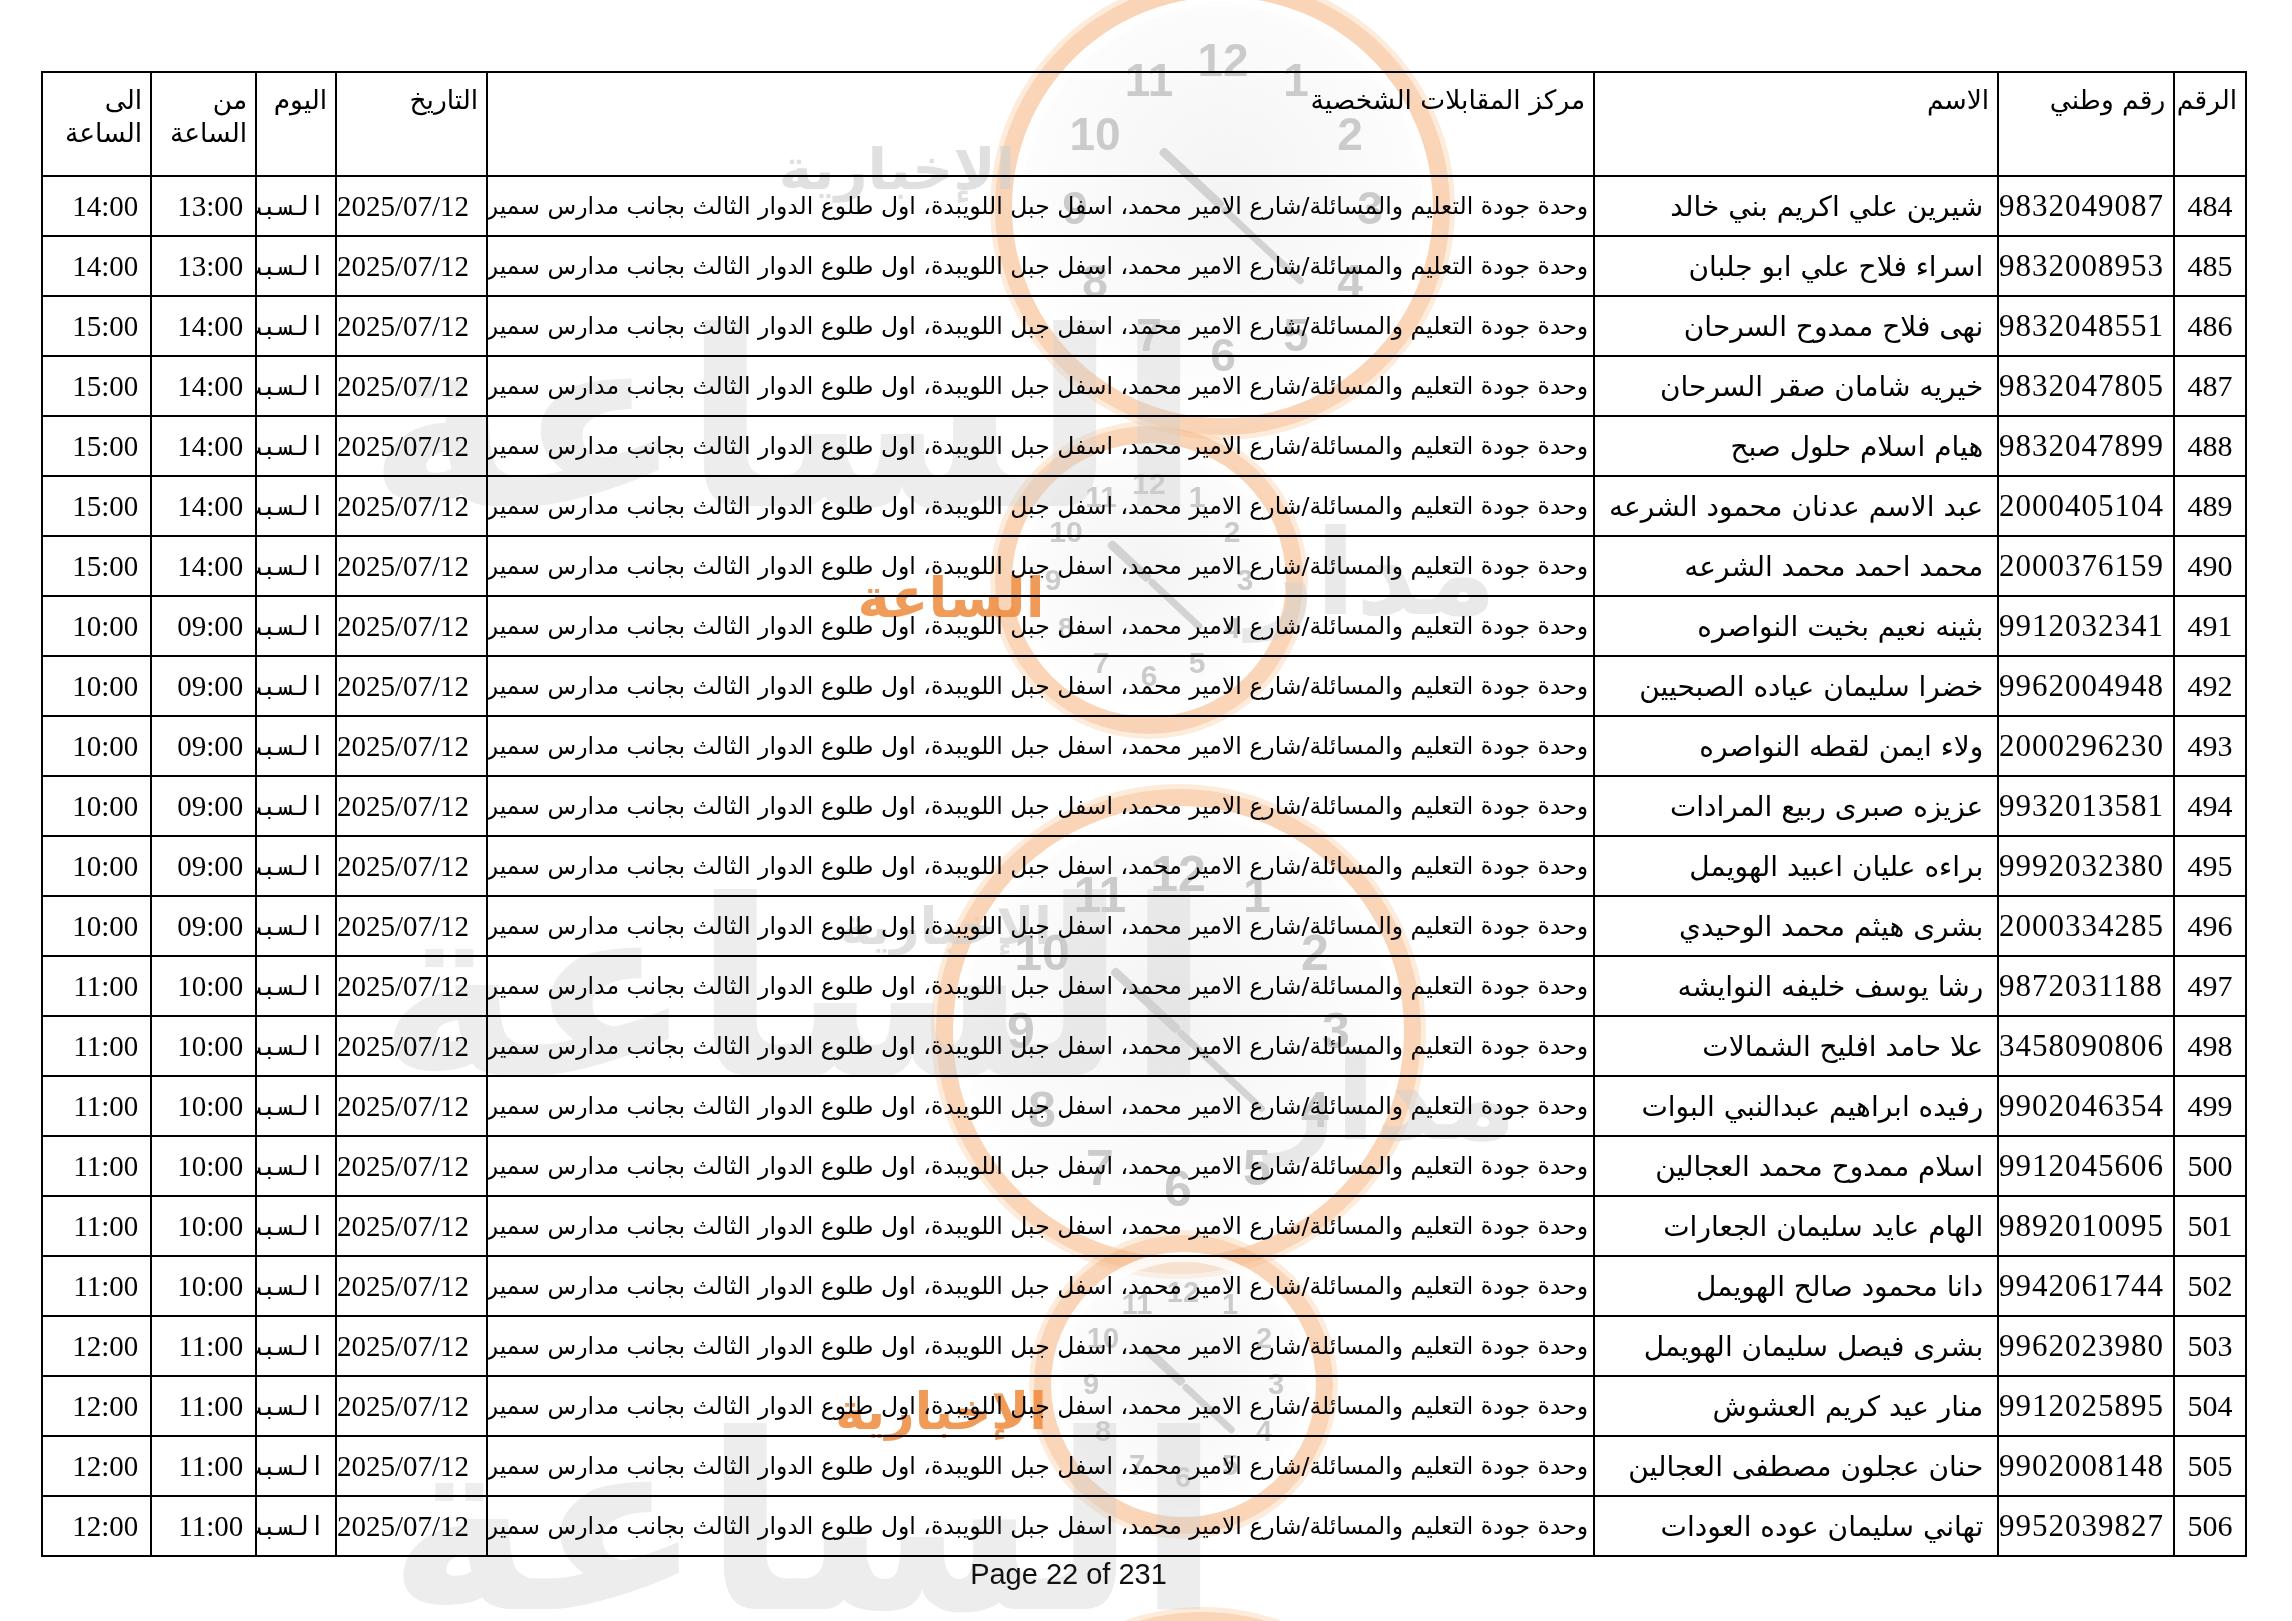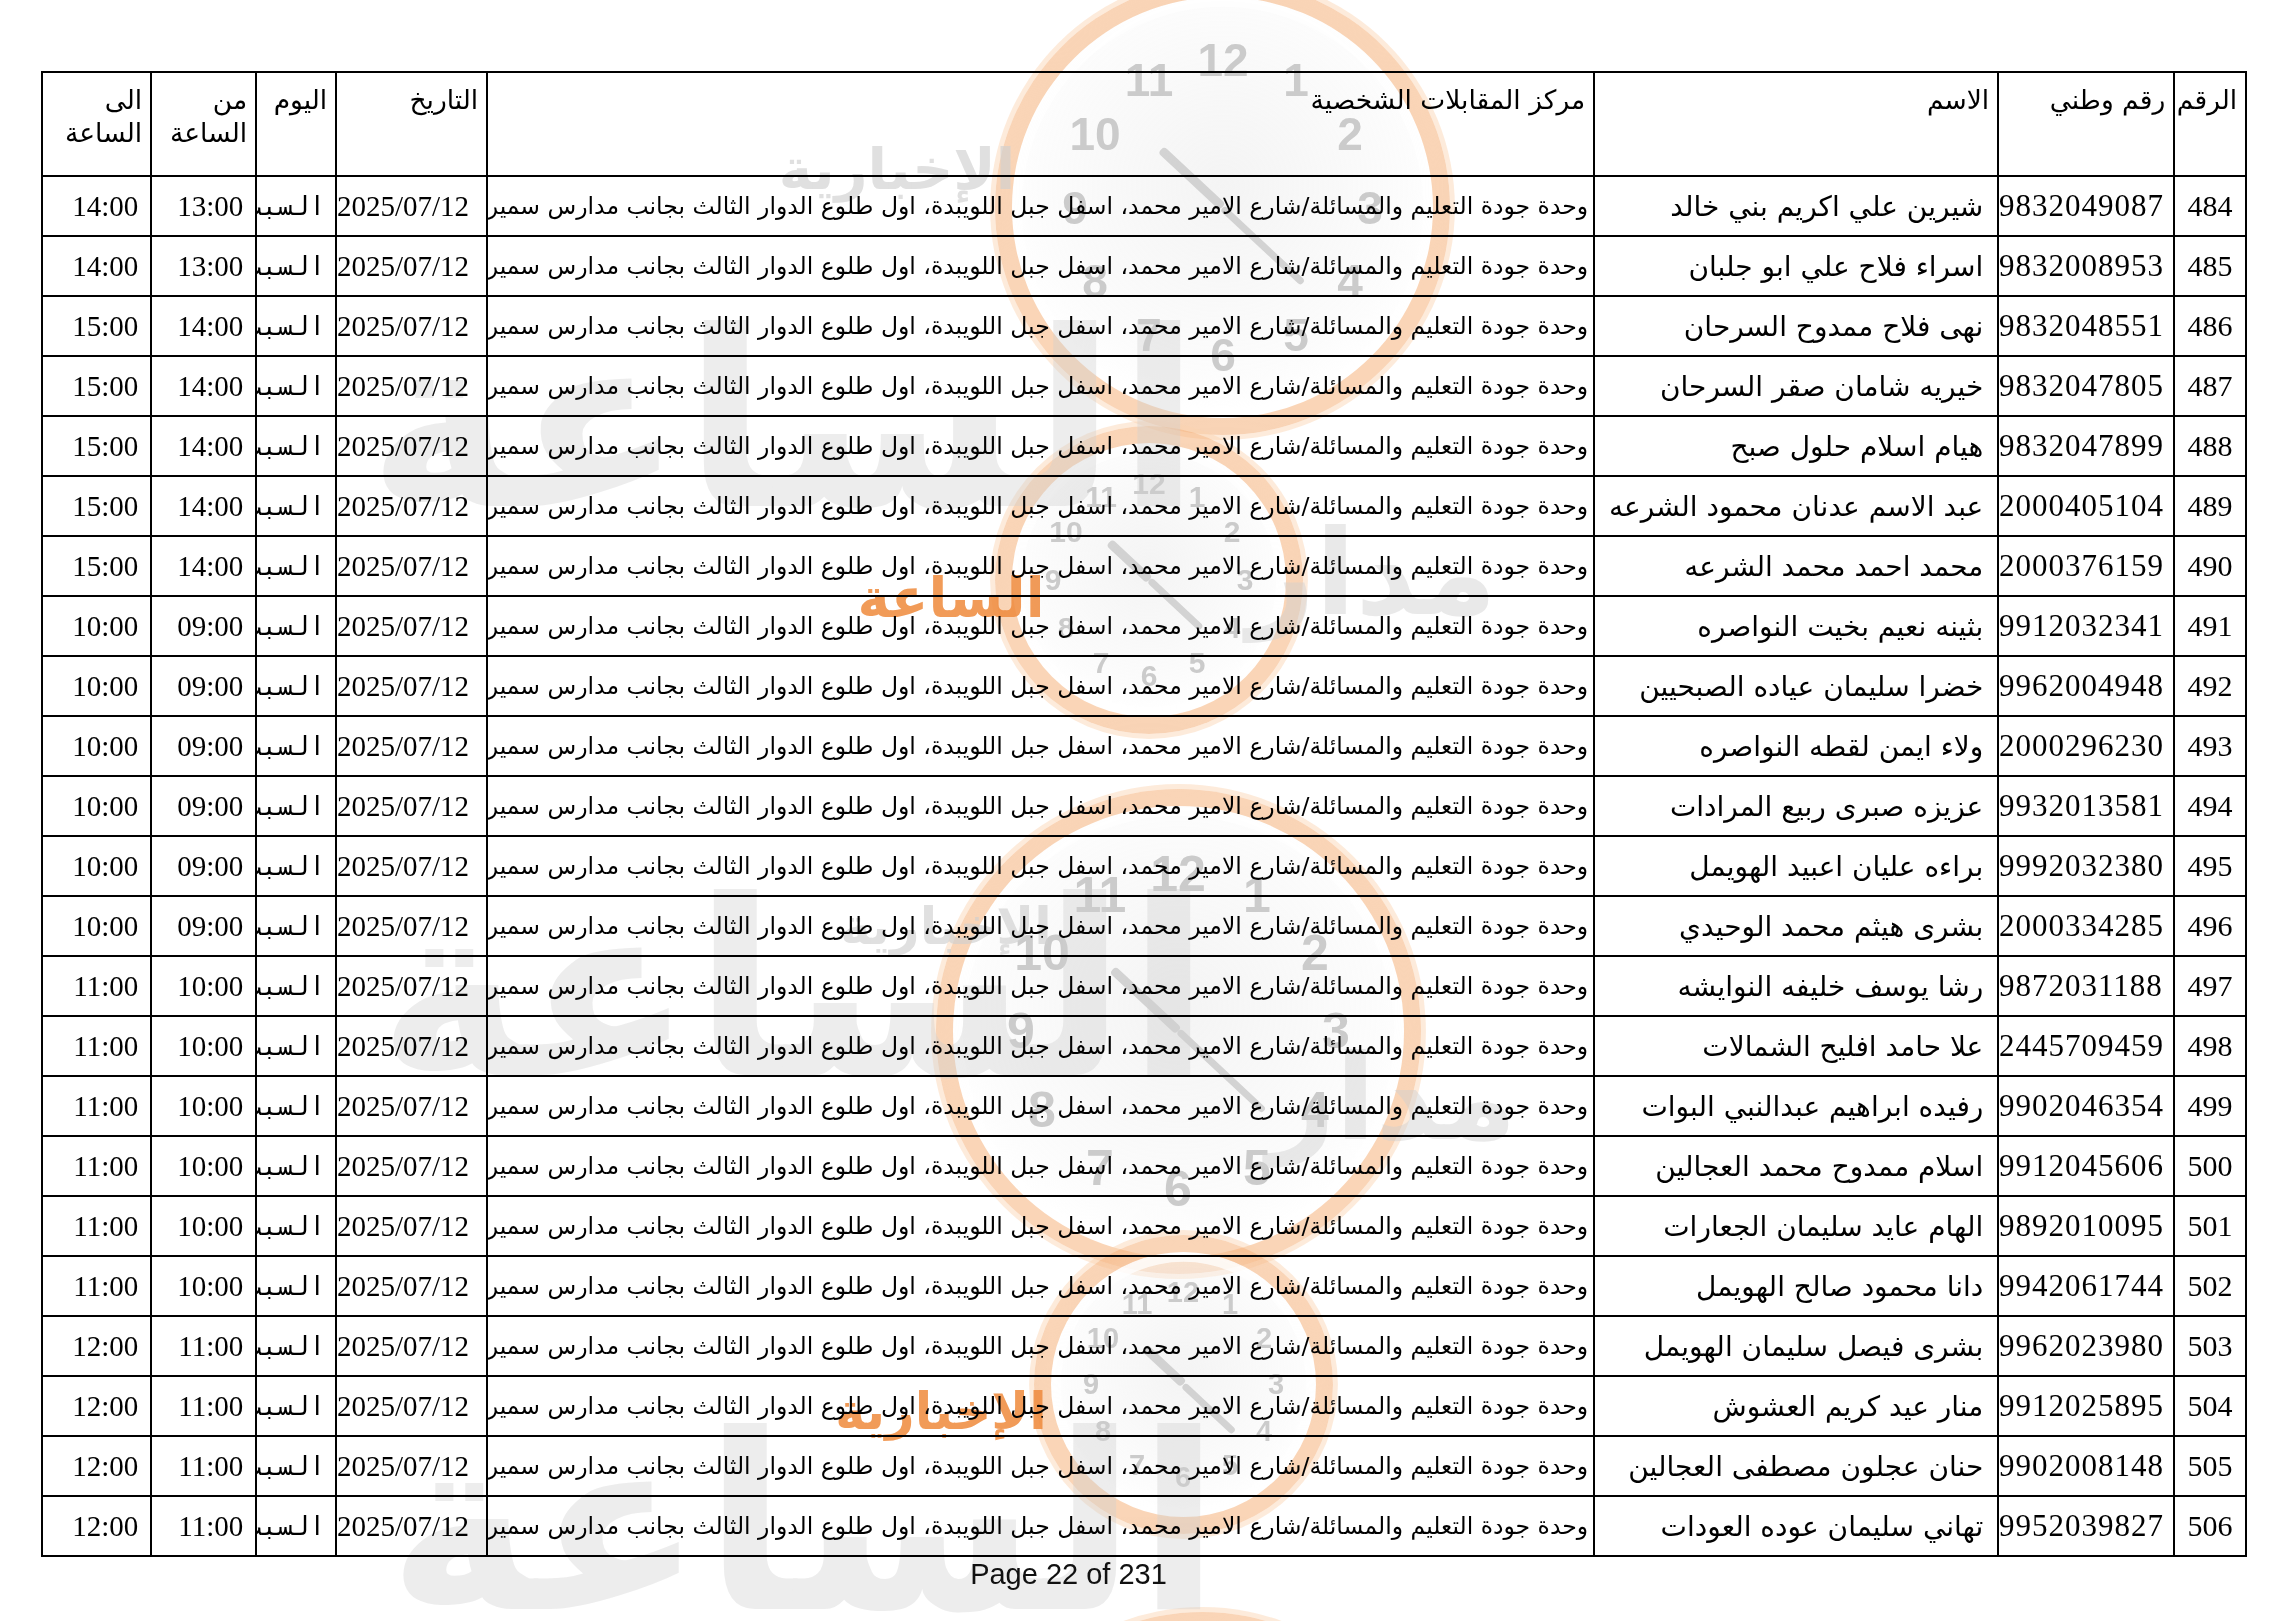--- a/index.html
+++ b/index.html
@@ -301,21 +301,21 @@
           <td class="natid">9872031188</td>
           <td class="name">رشا يوسف خليفه النوايشه</td>
           <td class="center">وحدة جودة التعليم والمسائلة/شارع الامير محمد، اسفل جبل اللويبدة، اول طلوع الدوار الثالث بجانب مدارس سمير الرفاعي</td>
           <td class="date">2025/07/12</td>
           <td class="day">السبت</td>
           <td class="time">10:00</td>
           <td class="time">11:00</td>
         </tr>
         <tr>
           <td class="seq">498</td>
-          <td class="natid">2445709459</td>
+          <td class="natid">3458090806</td>
           <td class="name">علا حامد افليح الشمالات</td>
           <td class="center">وحدة جودة التعليم والمسائلة/شارع الامير محمد، اسفل جبل اللويبدة، اول طلوع الدوار الثالث بجانب مدارس سمير الرفاعي</td>
           <td class="date">2025/07/12</td>
           <td class="day">السبت</td>
           <td class="time">10:00</td>
           <td class="time">11:00</td>
         </tr>
         <tr>
           <td class="seq">499</td>
           <td class="natid">9902046354</td>

